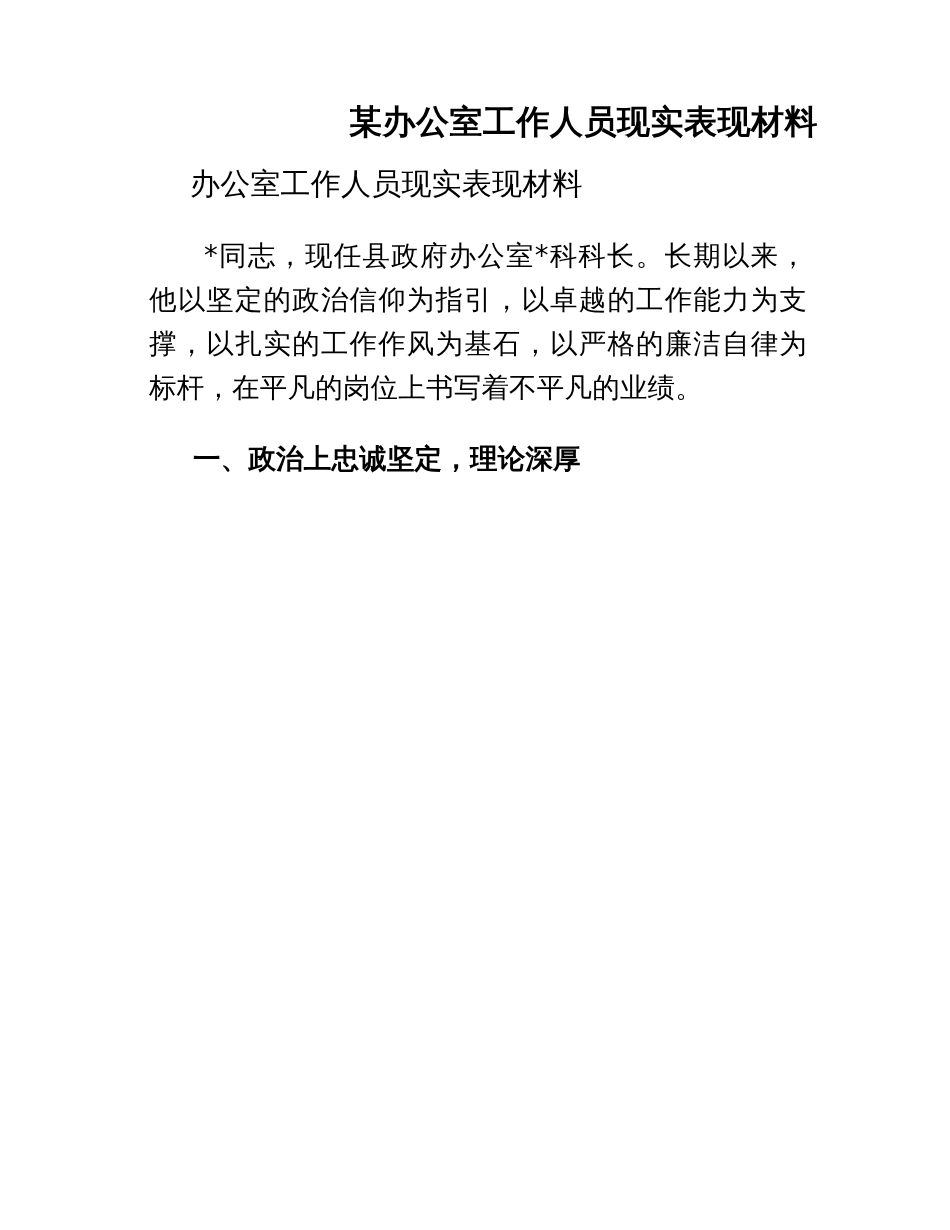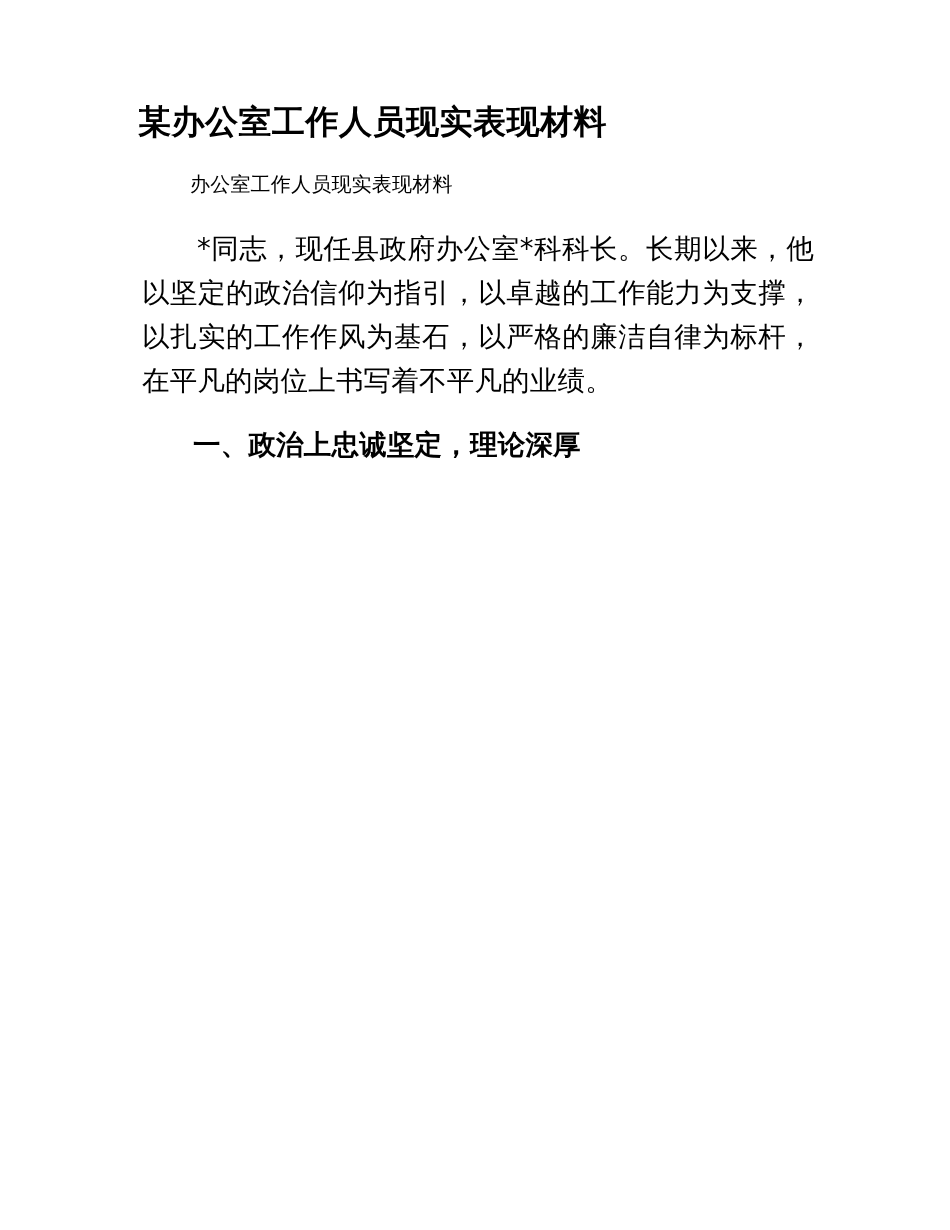--- a/index.html
+++ b/index.html
@@ -27,43 +27,43 @@
   .content {
     position: absolute;
     left: 138px;
     top: 0;
     width: 680px;
   }
 
   .doc-title {
     font-size: 33px;
     font-weight: bold;
-    text-align: left;
+    text-align: right;
     line-height: 44px;
     letter-spacing: 0.5px;
     margin: 0;
     padding-top: 100px;
     white-space: nowrap;
   }
 
   .doc-subtitle {
-    font-size: 20px;
+    font-size: 30px;
     font-weight: normal;
     line-height: 44px;
     margin: 0;
     padding-top: 18px;
     text-indent: 52px;
     letter-spacing: 0.2px;
   }
 
   .para {
     font-size: 27.5px;
     font-weight: normal;
     line-height: 44px;
-    margin: 4px;
+    margin: 11px;
     padding-top: 16px;
     text-indent: 55px;
     text-align: justify;
     text-justify: inter-ideograph;
     letter-spacing: 0.2px;
     word-break: break-all;
   }
 
   .heading {
     font-size: 27.5px;

